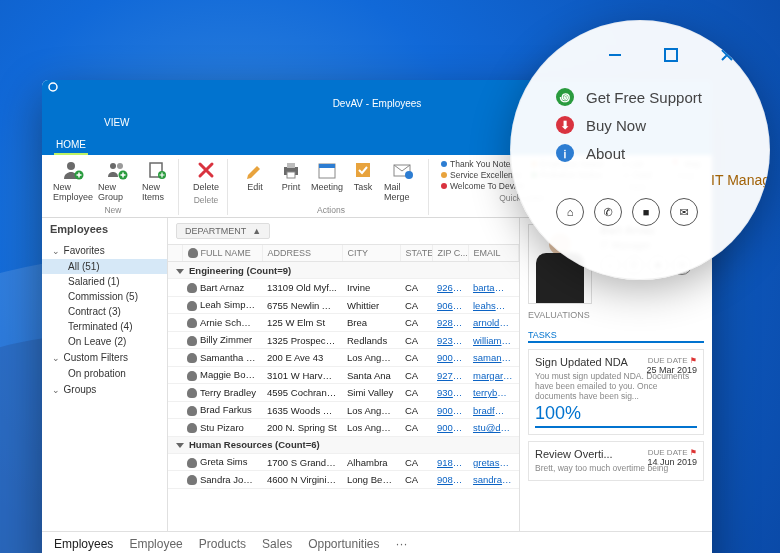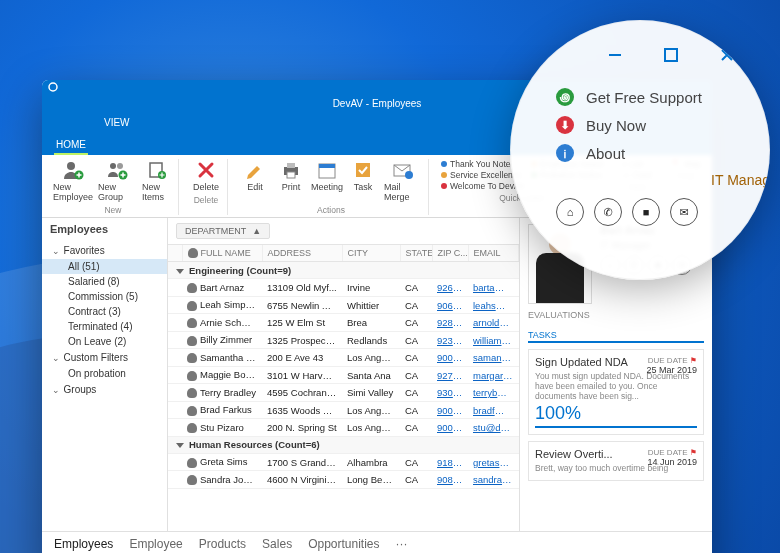--- a/index.html
+++ b/index.html
@@ -261,21 +261,21 @@
       <div class="label">Find</div>
     </div>
   </div>
 
   <div class="body">
     <div class="sidebar">
       <h3>Employees</h3>
       <div class="tree">
         <div class="grp">Favorites</div>
         <div class="item sel">All (51)</div>
-        <div class="item">Salaried (8)</div>
+        <div class="item">Salaried (1)</div>
         <div class="item">Commission (5)</div>
         <div class="item">Contract (3)</div>
         <div class="item">Terminated (4)</div>
         <div class="item">On Leave (2)</div>
         <div class="grp">Custom Filters</div>
         <div class="item">On probation</div>
         <div class="grp">Groups</div>
       </div>
     </div>
 

